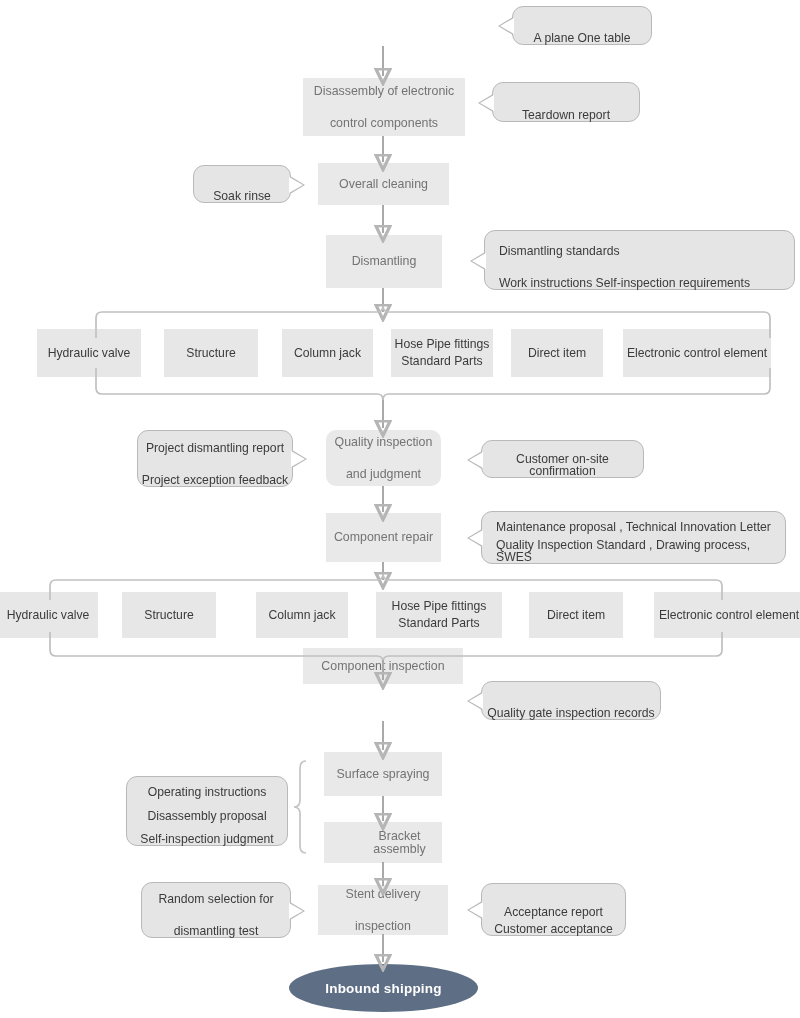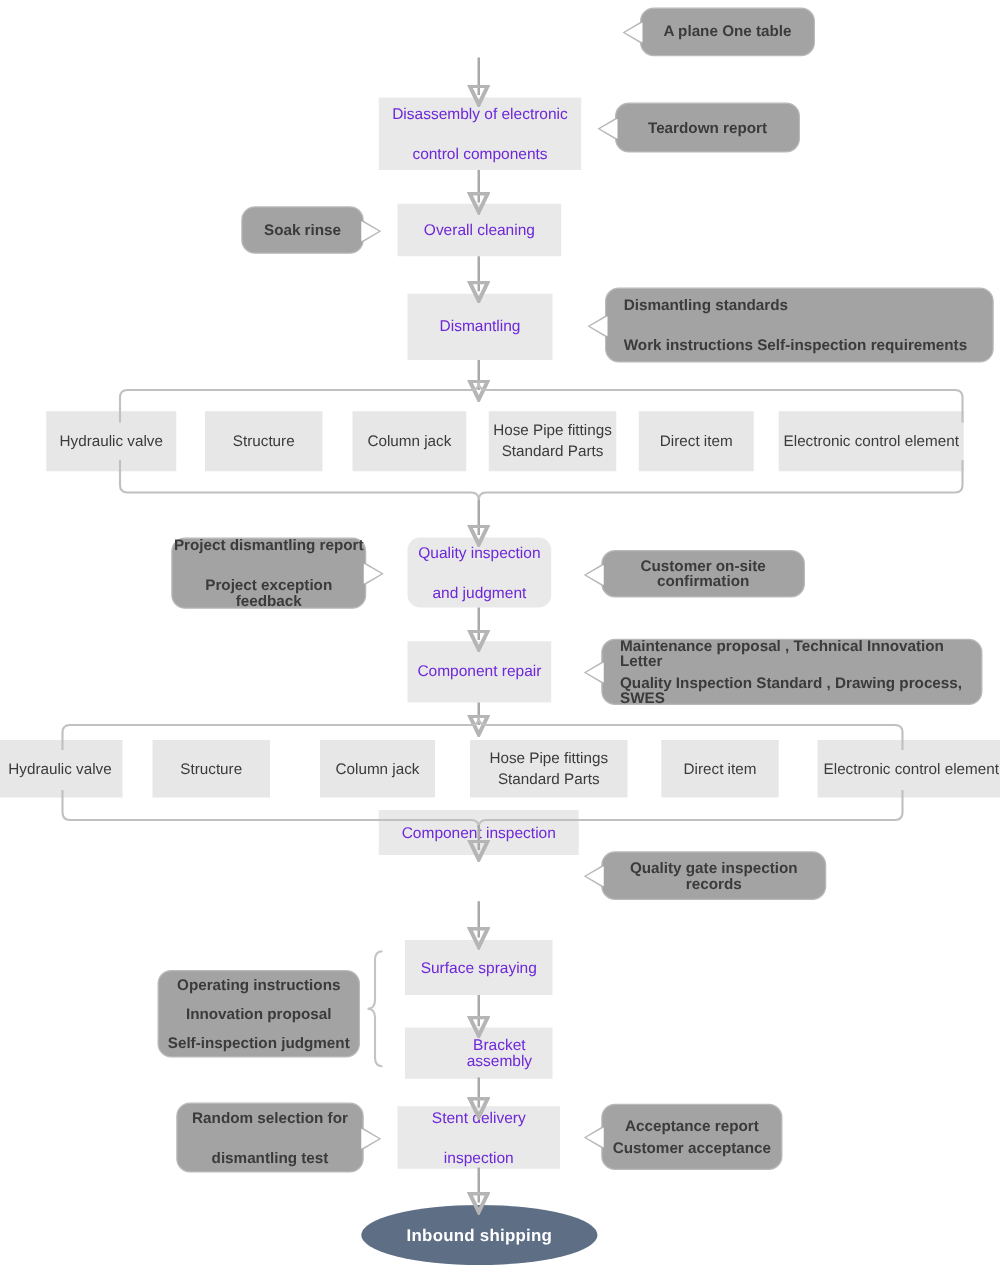--- a/index.html
+++ b/index.html
@@ -28,21 +28,21 @@
     display:flex;
     align-items:center;
     justify-content:center;
     text-align:center;
     letter-spacing:.2px;
   }
 
   
   .proc{
     background:#e9e9e9;
-    color:#6d28d9;
+    color:#737373;
     font-size:12.4px;
     display:flex;
     flex-direction:column;
     align-items:center;
     justify-content:center;
     text-align:center;
     line-height:1.0;
   }
   .proc .ln{display:block;}
   .proc.two .ln+.ln{margin-top:19px;}
@@ -55,33 +55,32 @@
     display:flex;
     flex-direction:column;
     align-items:center;
     justify-content:center;
     text-align:center;
     line-height:1.38;
   }
 
   
   .callout{
-    background:#a3a3a3;
+    background:#e5e5e5;
     border:1px solid #b9b9b9;
     border-radius:11px;
     color:#3b3b3b;
     font-size:12.2px;
     display:flex;
     flex-direction:column;
     align-items:center;
-    justify-content:center;
+    justify-content:flex-end;
     text-align:center;
     line-height:1.0;
     z-index:3;
-    font-weight:bold;
   }
   .callout.lefttext{align-items:flex-start;padding-left:14px;text-align:left;}
   .callout .ln{display:block;}
   .callout.gap2 .ln+.ln{margin-top:20px;}
   .callout.gap3 .ln+.ln{margin-top:5px;}
   .callout.gapS .ln+.ln{margin-top:11px;}
 
   
   .tail{position:absolute;width:0;height:0;}
   
@@ -287,21 +286,21 @@
     <span class="tail left-inner" style="top:11px;"></span>
     <span class="ln">Quality gate inspection records</span>
   </div>
 
   <div class="abs proc" style="left:324px;top:752px;width:118px;height:44px;">
     <span class="ln">Surface spraying</span>
   </div>
 
   <div class="abs callout gapS" style="left:126px;top:776px;width:162px;height:70px;">
     <span class="ln">Operating instructions</span>
-    <span class="ln">Innovation proposal</span>
+    <span class="ln">Disassembly proposal</span>
     <span class="ln">Self-inspection judgment</span>
   </div>
 
   <div class="abs proc" style="left:324px;top:822px;width:118px;height:41px;padding-left:33px;">
     <span class="ln">Bracket assembly</span>
   </div>
 
   <div class="abs proc two" style="left:318px;top:885px;width:130px;height:50px;">
     <span class="ln">Stent delivery</span>
     <span class="ln">inspection</span>

